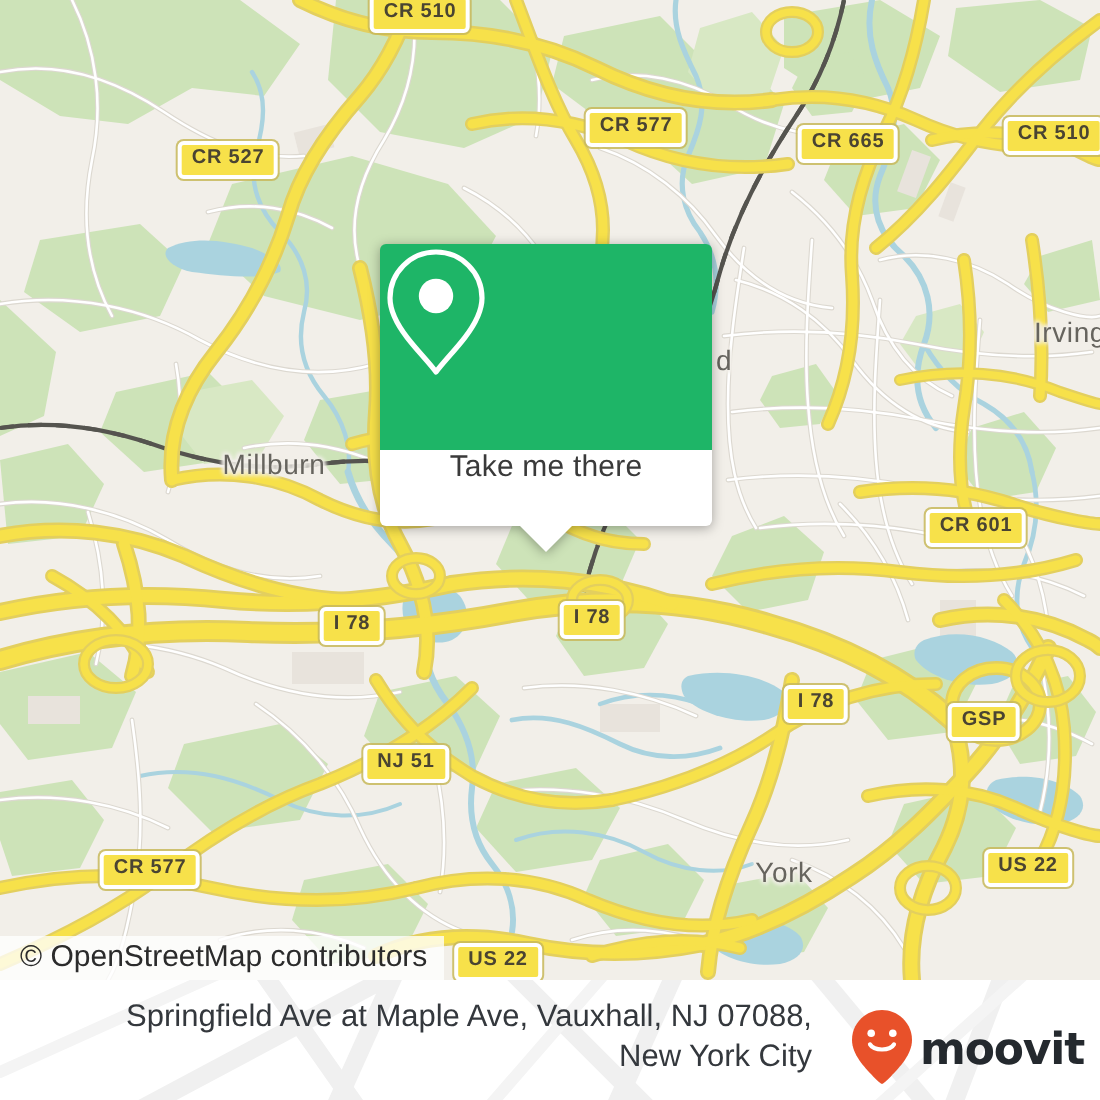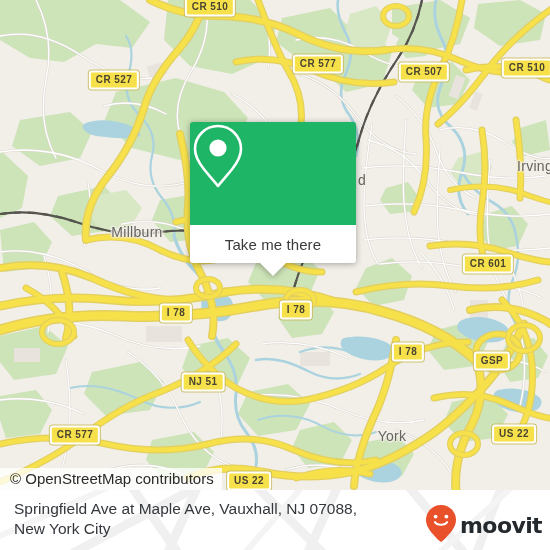--- a/index.html
+++ b/index.html
@@ -60,38 +60,38 @@
   }
 
   
   .popup{position:absolute;left:190px;top:122px;width:166px;filter:drop-shadow(0 1px 3px rgba(0,0,0,.33));}
   .popup-head{
     height:103px;border-radius:3px 3px 0 0;
     display:flex;align-items:center;justify-content:center;
   }
   .popup-foot{
     background:#ffffff;border-radius:0 0 3px 3px;
-    height:38px;display:flex;align-items:center;justify-content:center;
+    height:38px;display:flex;justify-content:center;
   }
   .popup-foot span{
     color:#3a3a3a;font-size:15px;letter-spacing:.1px;
     font-family:"Liberation Sans","DejaVu Sans",sans-serif;
   }
   .popup-tail{
     position:absolute;left:50%;top:141px;transform:translateX(-50%);
     width:0;height:0;
     border-left:13px solid transparent;
     border-right:13px solid transparent;
     border-top:13px solid #ffffff;
   }
 
   
   .bottombar{
     position:absolute;left:0;top:490px;width:550px;height:60px;
-    background:#ffffff;overflow:hidden;
+    background:#ffffff;overflow:hidden;text-align:right;
   }
   .bottombar .wm{position:absolute;left:0;top:0;opacity:1;}
   .addr{
     position:absolute;left:14px;top:9px;width:392px;
     color:#34383d;font-size:15.5px;line-height:20px;
     font-family:"Liberation Sans","DejaVu Sans",sans-serif;
   }
   .brand{position:absolute;right:8px;top:14px;display:flex;align-items:center;gap:3px;}
   .brand-word{
     color:#24292e;font-size:22px;line-height:29px;font-weight:bold;letter-spacing:-.6px;
@@ -411,21 +411,21 @@
       </g>
     </svg>
 
     <div class="place" style="left:137px;top:232px">Millburn</div>
     <div class="place" style="left:535px;top:166px">Irving</div>
     <div class="place" style="left:392px;top:436px">York</div>
     <div class="place" style="left:362px;top:180px">d</div>
 
     <div class="shield" style="left:210px;top:7px">CR 510</div>
     <div class="shield" style="left:318px;top:64px">CR 577</div>
-    <div class="shield" style="left:424px;top:72px">CR 507</div>
+    <div class="shield" style="left:424px;top:72px">CR 665</div>
     <div class="shield" style="left:527px;top:68px">CR 510</div>
     <div class="shield" style="left:114px;top:80px">CR 527</div>
     <div class="shield" style="left:488px;top:264px">CR 601</div>
     <div class="shield" style="left:176px;top:313px">I 78</div>
     <div class="shield" style="left:296px;top:310px">I 78</div>
     <div class="shield" style="left:408px;top:352px">I 78</div>
     <div class="shield" style="left:492px;top:361px">GSP</div>
     <div class="shield" style="left:203px;top:382px">NJ 51</div>
     <div class="shield" style="left:75px;top:435px">CR 577</div>
     <div class="shield" style="left:514px;top:434px">US 22</div>

